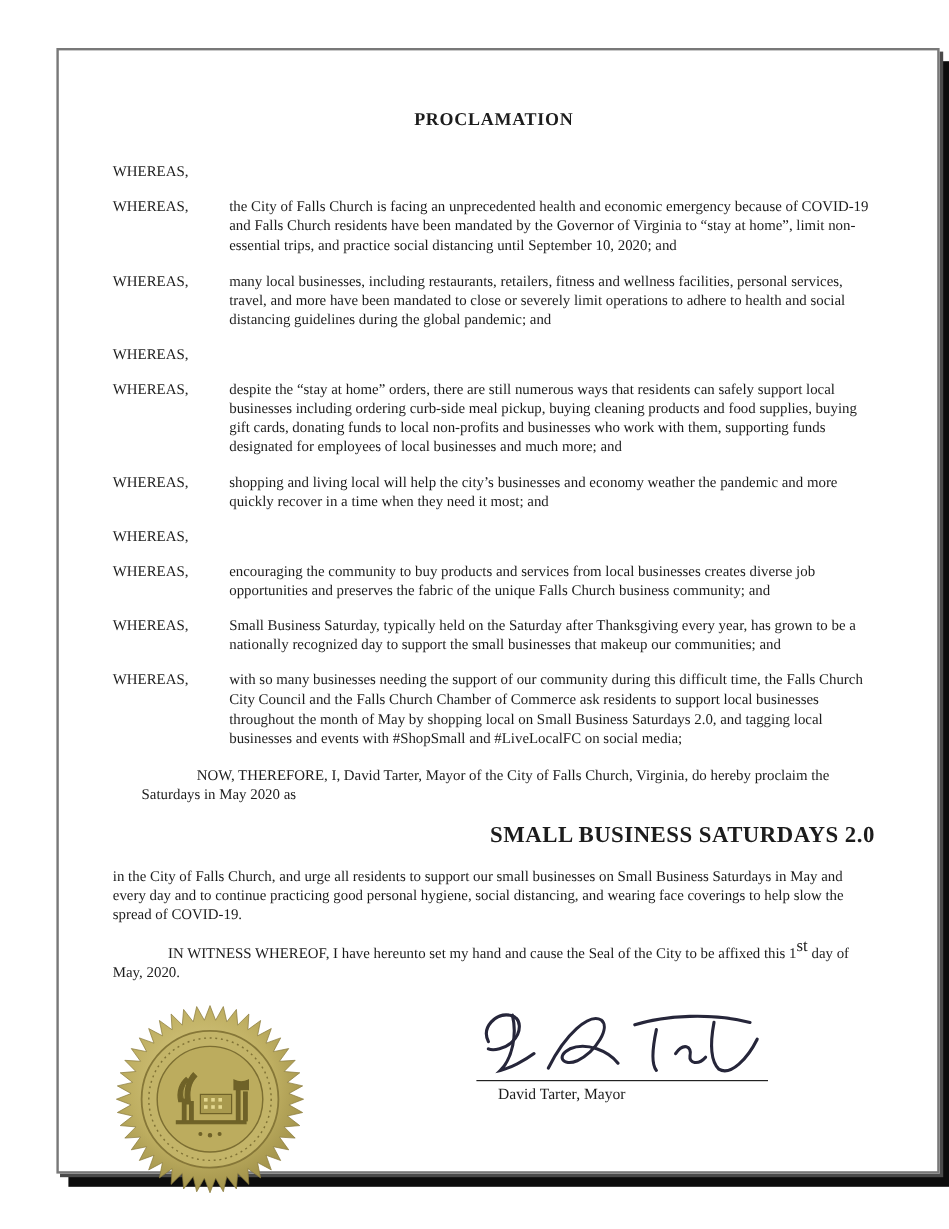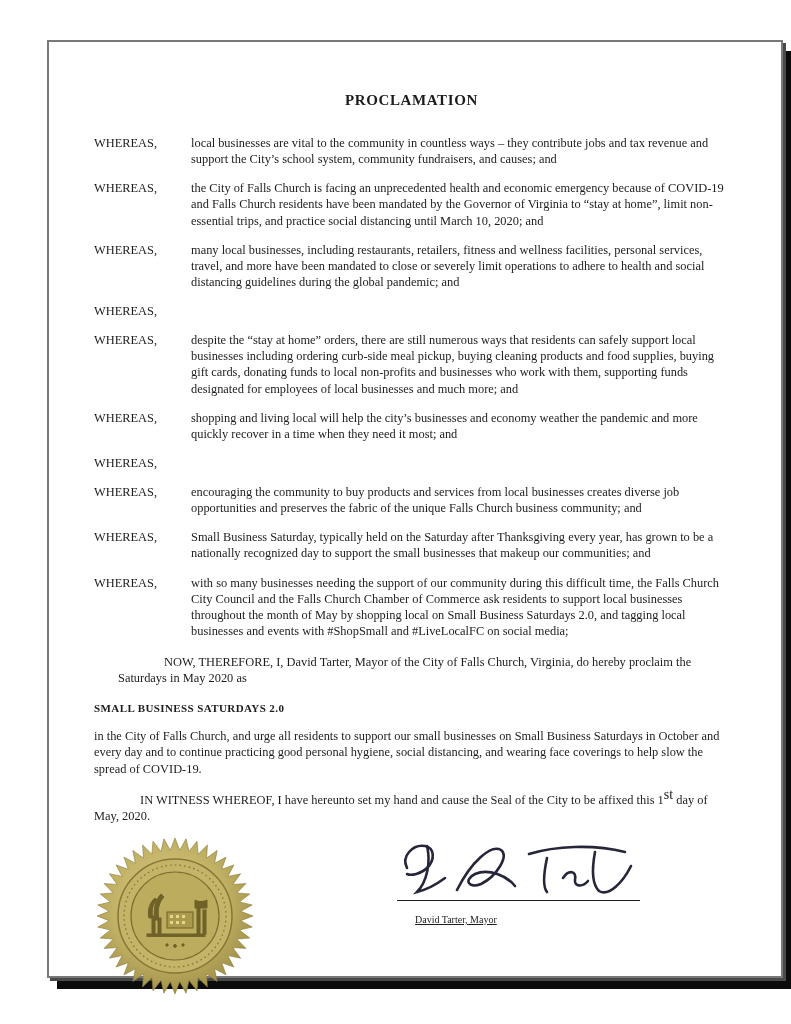--- a/index.html
+++ b/index.html
@@ -11,46 +11,45 @@
     box-sizing:border-box;
   }
   .inner{position:absolute;left:0;top:0;right:0;bottom:0;padding:50px 52px 0 45px;box-sizing:border-box;}
   h1.title{margin:0 0 26px 0;text-align:center;font-size:15px;font-weight:bold;letter-spacing:.6px;}
   .clause{display:flex;margin-bottom:13px;font-size:12.4px;line-height:1.3;}
   .wl{flex:0 0 97px;}
   .ct{flex:1;}
   p.body{font-size:12.4px;line-height:1.3;margin:0;}
   p.indent{text-indent:46px;}
   p.therefore{margin-top:15px;margin-left:24px;}
-  h2.heading{margin:16px 0 14px 0;text-align:left;font-size:11px;font-weight:bold;letter-spacing:.4px;}
+  h2.heading{margin:16px 0 14px 0;text-align:right;font-size:19px;font-weight:bold;letter-spacing:.4px;}
   p.closing{margin-top:0;}
   p.witness{margin-top:15px;}
   sup{font-size:14px;line-height:0;}
   .seal{position:absolute;left:46px;top:794px;width:160px;height:160px;}
   .sigblock{position:absolute;left:348px;top:792px;width:260px;}
   .sigscript{display:block;}
   .sigline{border-top:1.5px solid #222;width:243px;margin-top:-6px;}
-  .signame{font-size:10px;margin-top:13px;padding-left:18px;text-decoration:underline;}
+  .signame{font-size:13px;margin-top:3px;padding-left:18px;}
 </style>
 </head>
 <body>
 
 <div class="sheet">
   <div class="inner">
 
     <h1 class="title">PROCLAMATION</h1>
 
     <div>
       <div class="clause">
         <span class="wl">WHEREAS,</span>
-        <span class="ct">local businesses are vital to the community in countless ways – they contribute jobs and tax revenue and support the City’s school system, community fundraisers, and causes; and</span>
       </div>
       <div class="clause">
         <span class="wl">WHEREAS,</span>
-        <span class="ct">the City of Falls Church is facing an unprecedented health and economic emergency because of COVID-19 and Falls Church residents have been mandated by the Governor of Virginia to “stay at home”, limit non-essential trips, and practice social distancing until March 10, 2020; and</span>
+        <span class="ct">the City of Falls Church is facing an unprecedented health and economic emergency because of COVID-19 and Falls Church residents have been mandated by the Governor of Virginia to “stay at home”, limit non-essential trips, and practice social distancing until September 10, 2020; and</span>
       </div>
       <div class="clause">
         <span class="wl">WHEREAS,</span>
         <span class="ct">many local businesses, including restaurants, retailers, fitness and wellness facilities, personal services, travel, and more have been mandated to close or severely limit operations to adhere to health and social distancing guidelines during the global pandemic; and</span>
       </div>
       <div class="clause">
         <span class="wl">WHEREAS,</span>
       </div>
       <div class="clause">
         <span class="wl">WHEREAS,</span>
@@ -74,21 +73,21 @@
       <div class="clause">
         <span class="wl">WHEREAS,</span>
         <span class="ct">with so many businesses needing the support of our community during this difficult time, the Falls Church City Council and the Falls Church Chamber of Commerce ask residents to support local businesses throughout the month of May by shopping local on Small Business Saturdays 2.0, and tagging local businesses and events with #ShopSmall and #LiveLocalFC on social media;</span>
       </div>
     </div>
 
     <p class="body indent therefore">NOW, THEREFORE, I, David Tarter, Mayor of the City of Falls Church, Virginia, do hereby proclaim the Saturdays in May 2020 as</p>
 
     <h2 class="heading">SMALL BUSINESS SATURDAYS 2.0</h2>
 
-    <p class="body closing">in the City of Falls Church, and urge all residents to support our small businesses on Small Business Saturdays in October and every day and to continue practicing good personal hygiene, social distancing, and wearing face coverings to help slow the spread of COVID-19.</p>
+    <p class="body closing">in the City of Falls Church, and urge all residents to support our small businesses on Small Business Saturdays in May and every day and to continue practicing good personal hygiene, social distancing, and wearing face coverings to help slow the spread of COVID-19.</p>
 
     <p class="body indent witness"><span>IN WITNESS WHEREOF, I have hereunto set my hand and cause the Seal of the City to be affixed this 1</span><sup>st</sup><span> day of May, 2020.</span></p>
   </div>
 
   <div class="seal">
     <svg id="sealSvg" width="160" height="160" viewBox="0 0 160 160">
       <defs>
         <radialGradient id="goldGrad" cx="45%" cy="40%" r="70%">
           <stop offset="0%" stop-color="#dccf8a"></stop>
           <stop offset="55%" stop-color="#bfaf62"></stop>

